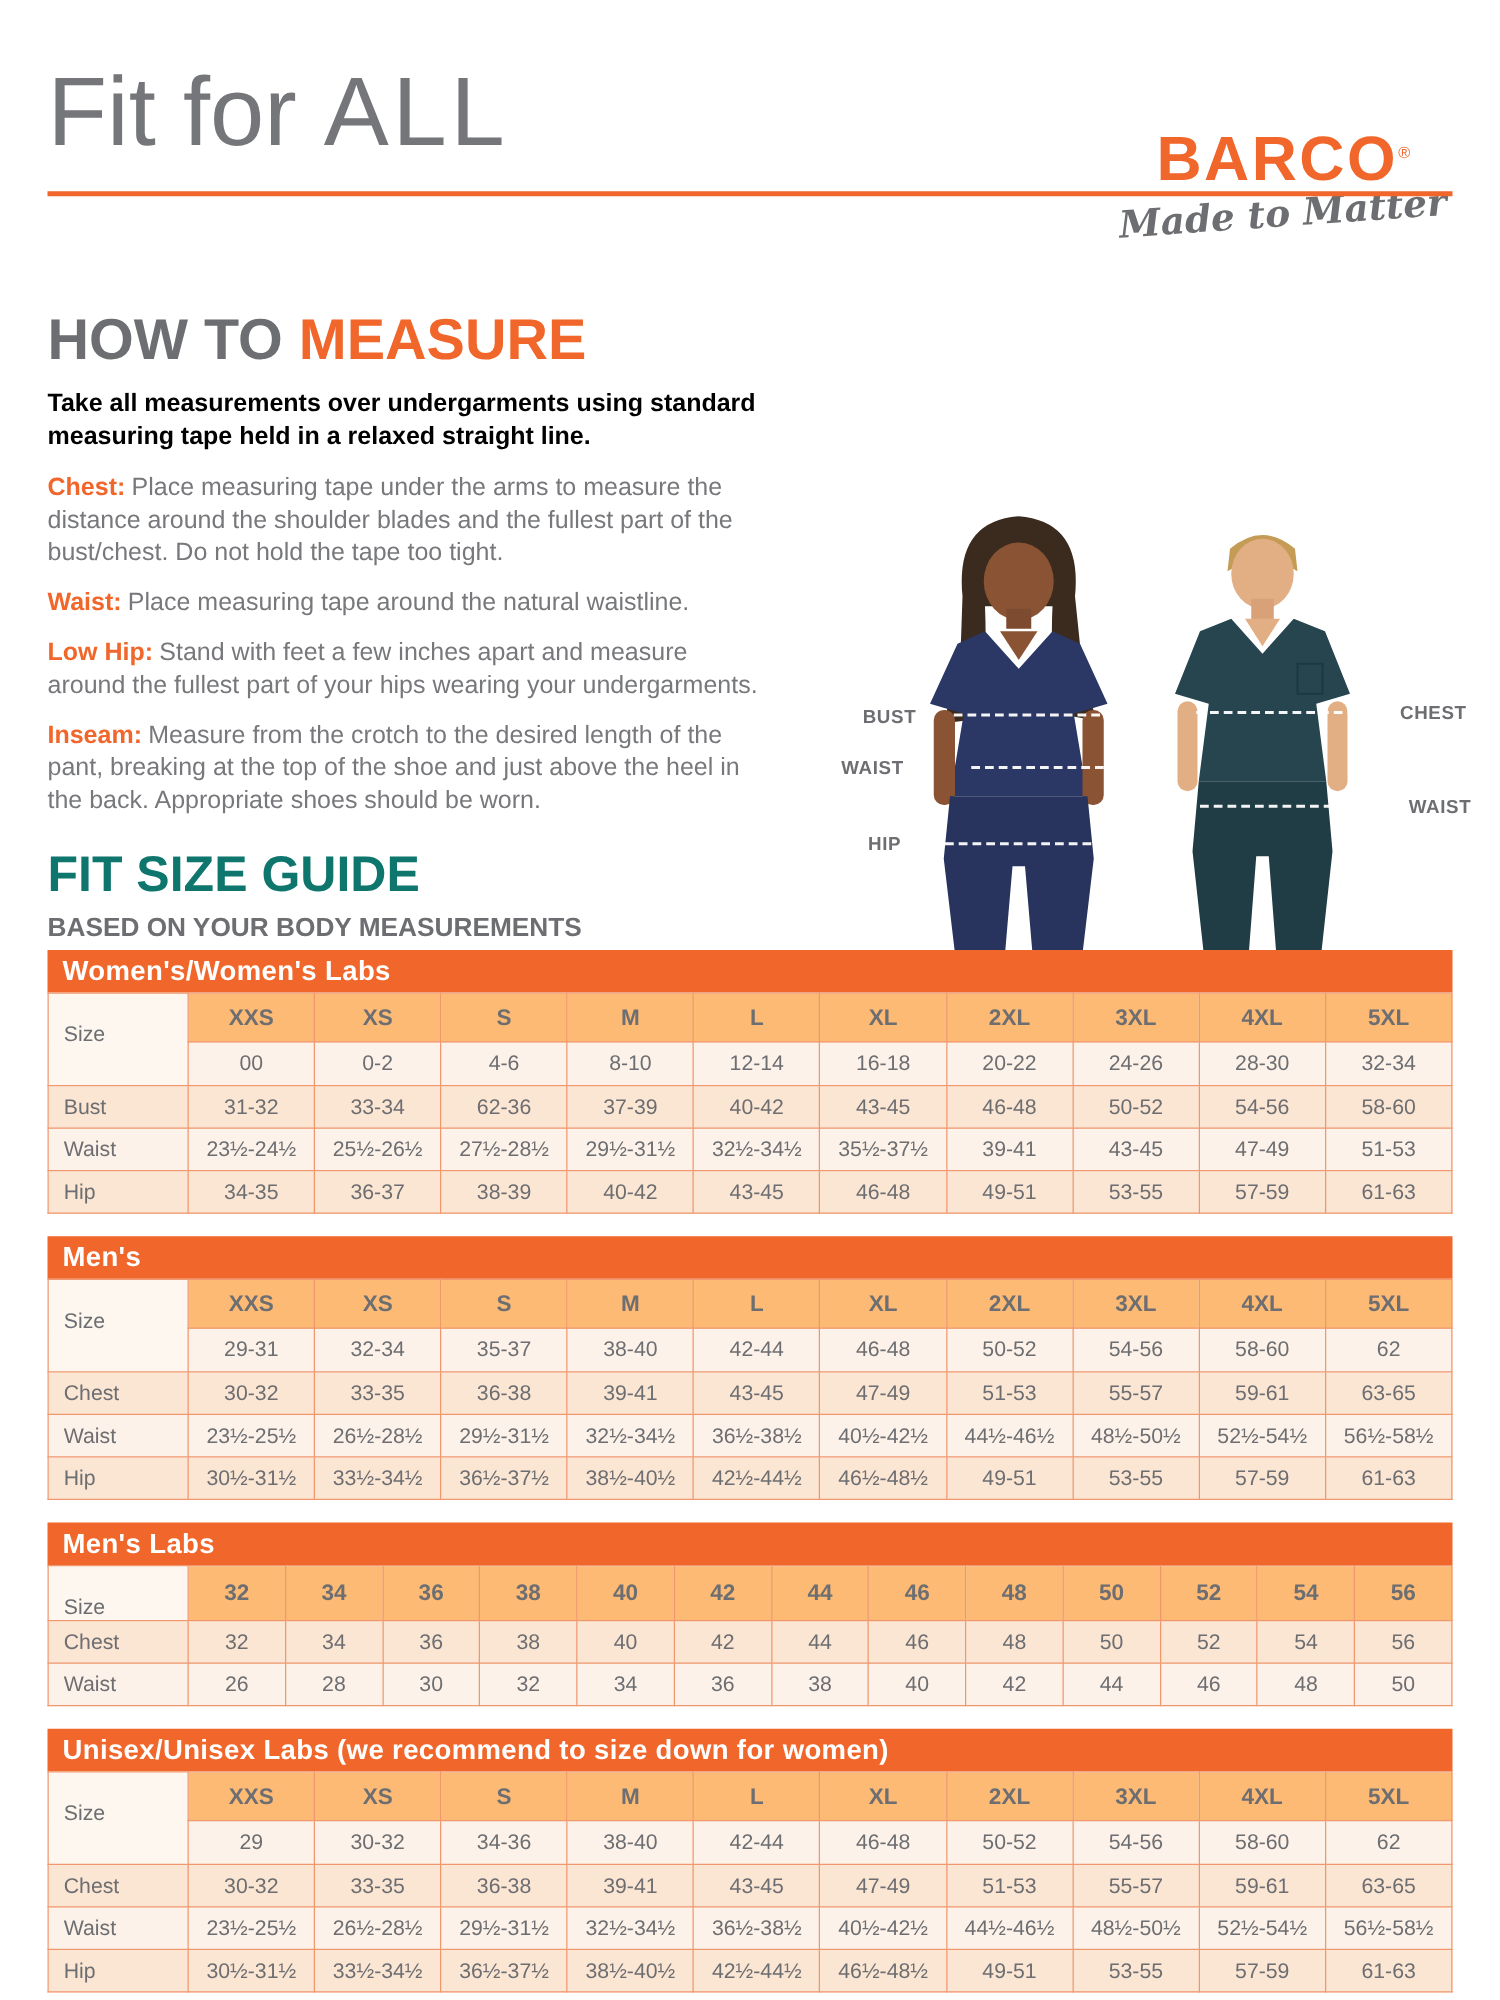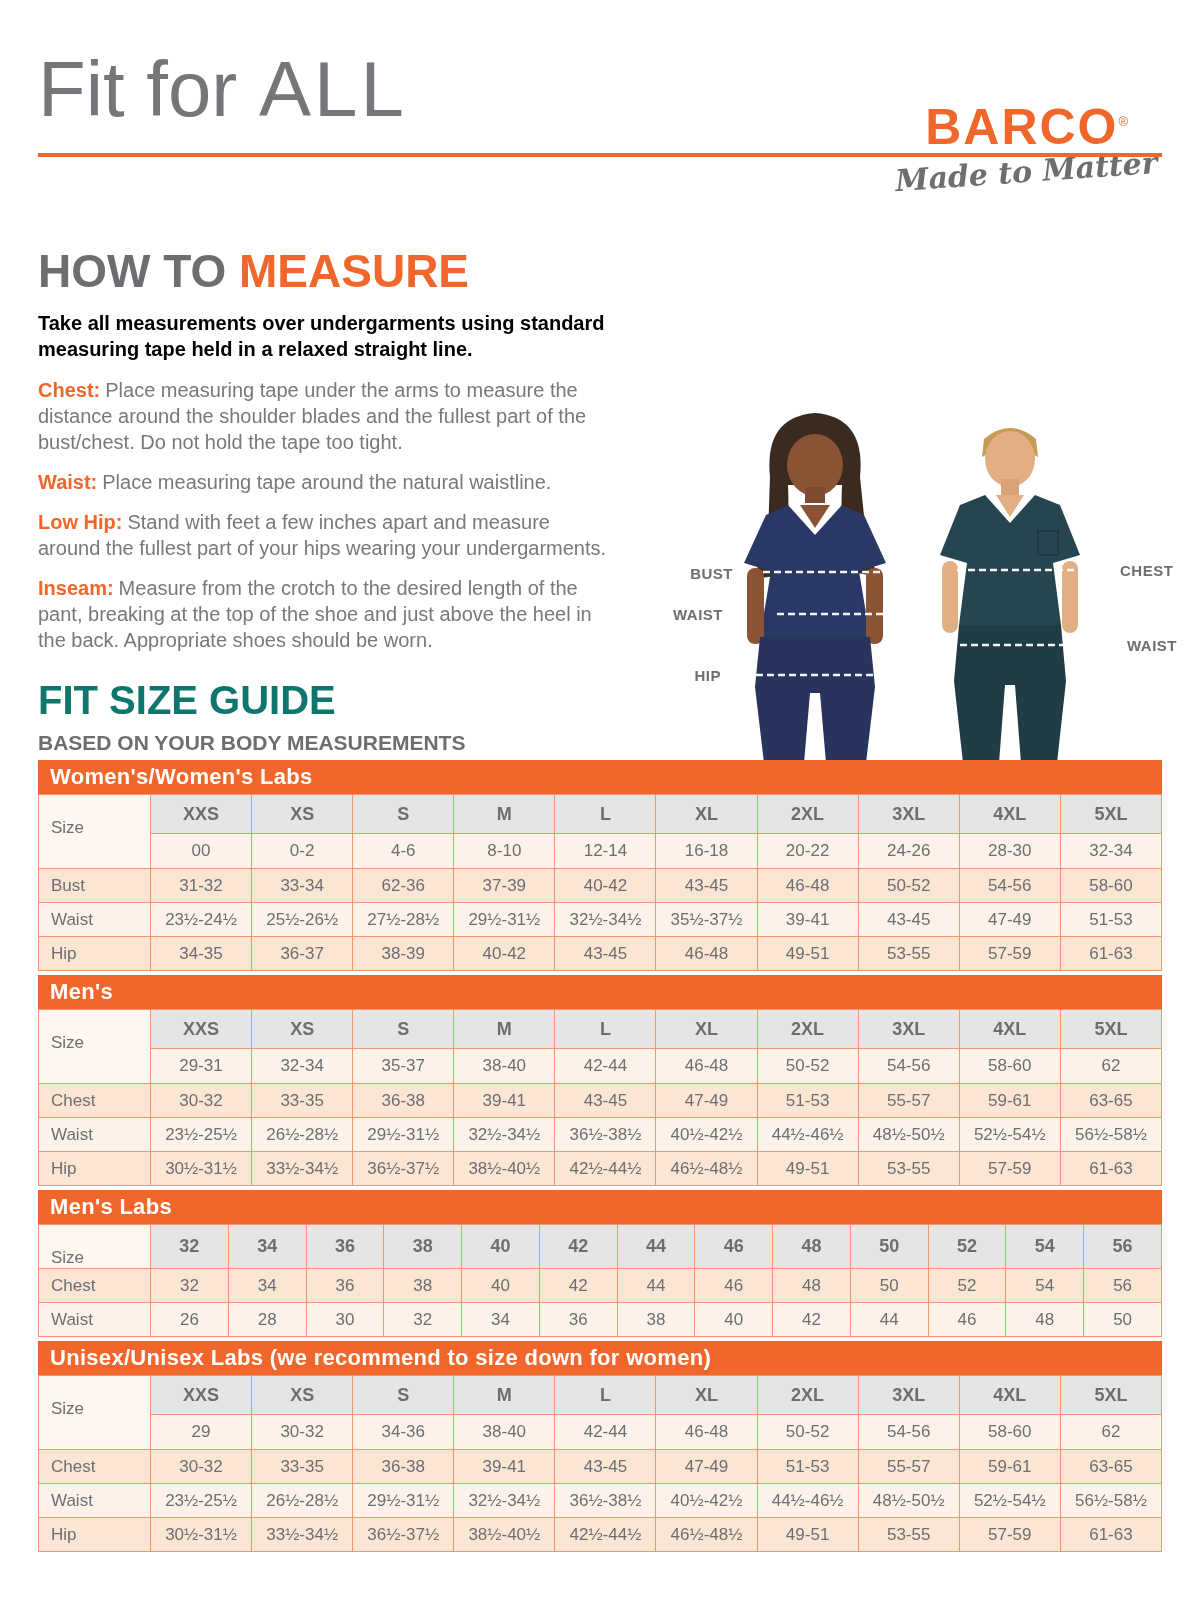--- a/index.html
+++ b/index.html
@@ -32,26 +32,26 @@
   .lbl-bust{right:437px;top:180px;}
   .lbl-waist-f{right:447px;top:221px;}
   .lbl-hip{right:449px;top:282px;}
   .lbl-chest-m{left:470px;top:177px;}
   .lbl-waist-m{left:477px;top:252px;}
 
   
   .sg-heading{position:absolute;left:38px;top:680px;font-size:40px;font-weight:bold;color:#0f766e;line-height:1;}
   .sg-sub{position:absolute;left:38px;top:731px;font-size:21px;font-weight:bold;color:#6D6E71;}
   .tables{position:absolute;left:38px;top:760px;width:1124px;}
-  .size-table{margin-bottom:4px;}
+  .size-table{margin-bottom:18px;}
   .bar{background:#F1662A;color:#fff;font-weight:bold;font-size:22px;height:34px;line-height:34px;padding-left:12px;letter-spacing:.3px;}
   table{width:100%;border-collapse:collapse;table-layout:fixed;}
   col.first{width:112px;}
   th,td{border:1px solid #F0976E;color:#6D6E71;font-size:17px;text-align:center;padding:0;font-weight:normal;}
-  th.alpha{background:#e5e5e5;font-weight:bold;font-size:18px;height:38px;}
+  th.alpha{background:#fdba74;font-weight:bold;font-size:18px;height:38px;}
   td.numeric{background:#FDF2E9;height:34px;}
   th.size-cell{background:#FEF7F0;text-align:left;padding-left:12px;vertical-align:top;padding-top:23px;}
   td.row-label{text-align:left;padding-left:12px;}
   tr.data td{height:33px;}
   tr.mid td{background:#FBE5D3;}
   tr.light td{background:#FDF2E9;}
 </style>
 </head>
 <body>
 

